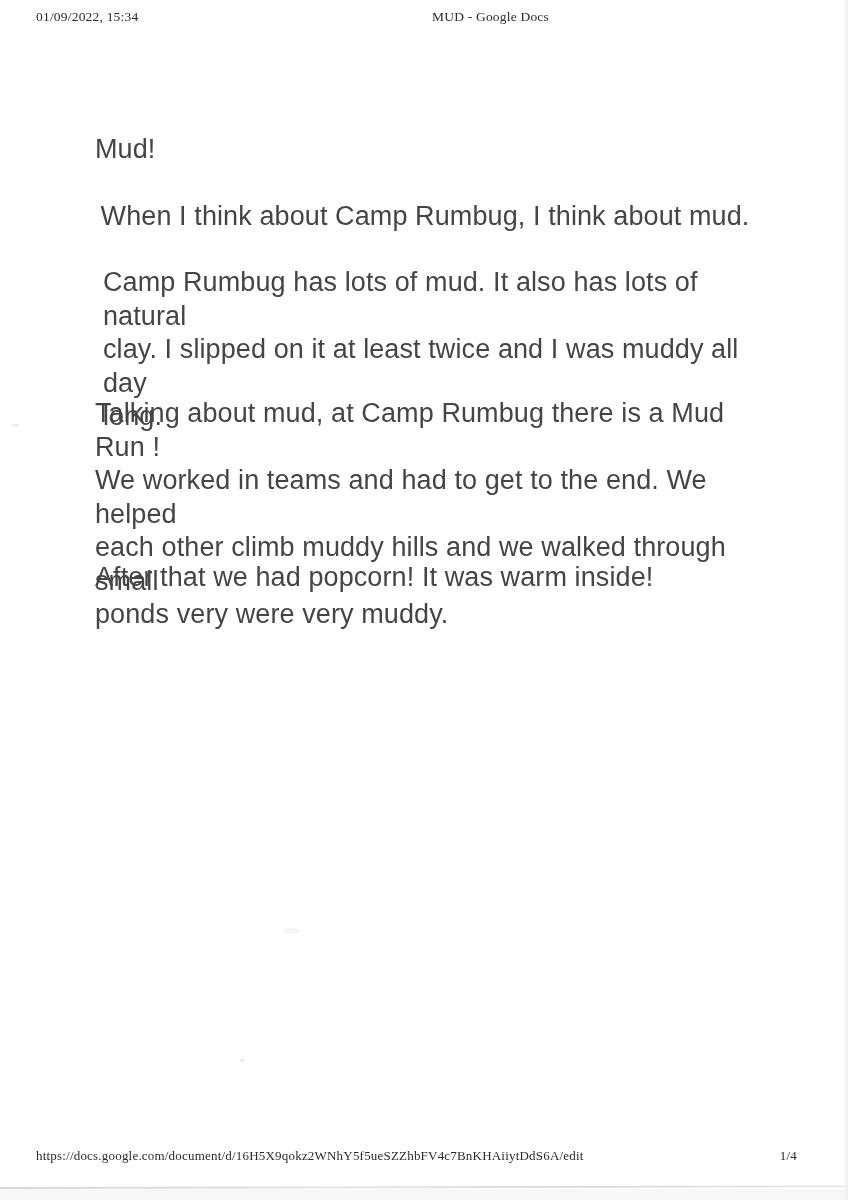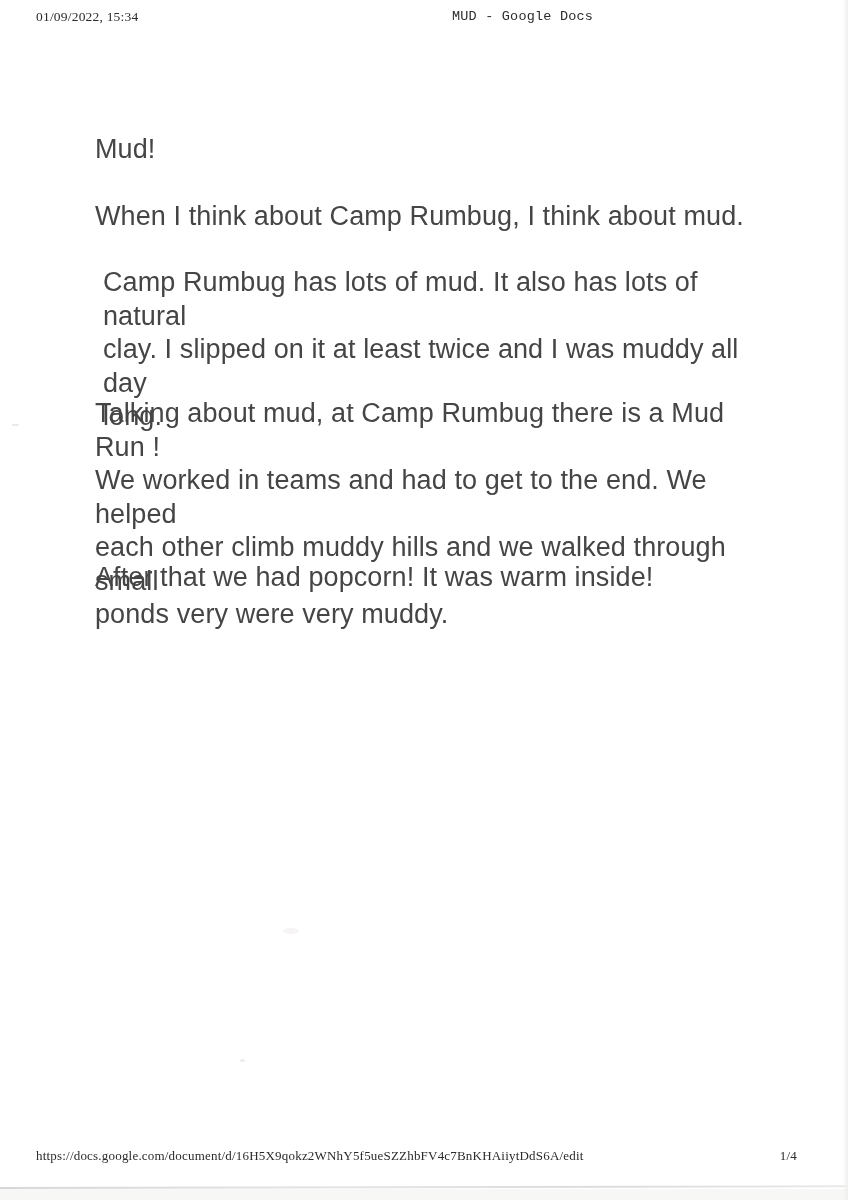--- a/index.html
+++ b/index.html
@@ -18,38 +18,38 @@
   
   .print-meta {
     position: absolute;
     font-family: "Liberation Serif", serif;
     font-size: 13.5px;
     color: #2b2b2b;
     letter-spacing: 0.2px;
     white-space: nowrap;
   }
   .header-datetime { left: 36px; top: 9px; }
-  .header-doctitle { left: 452px; top: 9px; font-family: Liberation Mono, monospace; }
+  .header-doctitle { left: 432px; top: 9px; }
   .footer-url      { left: 36px; top: 1148px; font-size: 13px; }
   .footer-page     { right: 51px; top: 1148px; font-size: 13px; }
 
   
   .doc-text {
     position: absolute;
     left: 95px;
     width: 660px;
     font-family: "Liberation Sans", sans-serif;
     font-size: 27px;
     line-height: 33.5px;
     color: #454545;
     white-space: pre-line;
     letter-spacing: 0.1px;
   }
   .doc-title   { top: 133px; }
-  .paragraph-1 { top: 200px; }
+  .paragraph-1 { top: 200px; text-align: center; }
   .paragraph-2 { top: 266px; margin-left: 8px; }
   .paragraph-3 { top: 397px; }
   .paragraph-4 { top: 561px; }
   .signature   { top: 953px; left: 88px; font-size: 24px; color: #4a4a4a; }
 
   
   .scan-edge-line {
     position: absolute;
     left: 0;
     top: 1187px;

